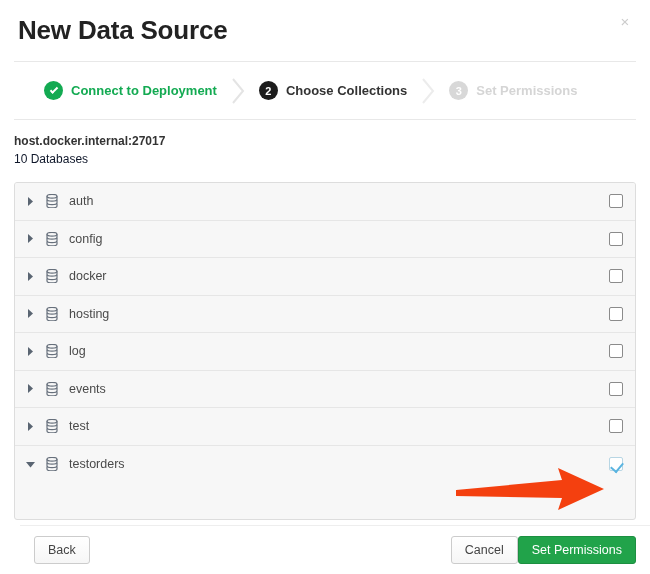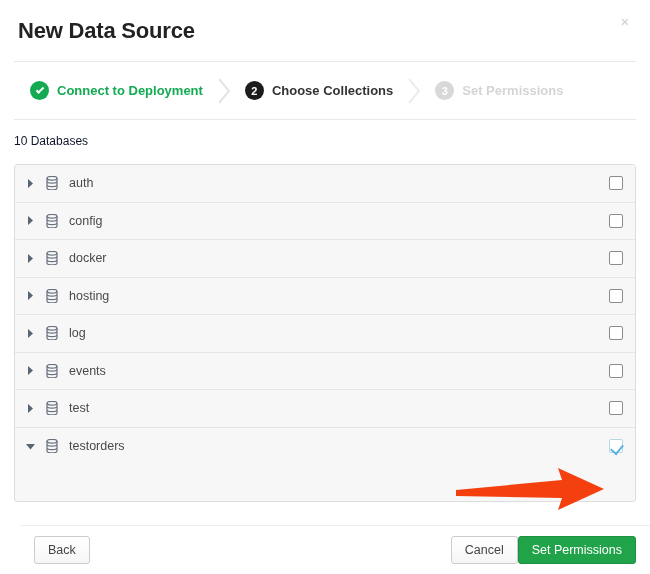--- a/index.html
+++ b/index.html
@@ -19,21 +19,21 @@
 
   
   .modal-header {
     position: relative;
     height: 61px;
     padding: 0 18px;
     display: flex;
     align-items: center;
   }
   .modal-title {
-    font-size: 22px;
+    font-size: 26px;
     font-weight: bold;
     color: #222222;
     letter-spacing: -0.2px;
   }
   .close-btn {
     position: absolute;
     top: 12px; right: 16px;
     width: 18px; height: 18px;
     display: flex; align-items: center; justify-content: center;
     font-size: 15px;
@@ -47,21 +47,21 @@
     height: 1px;
     background: #e8e8e8;
     margin: 0 14px;
   }
 
   
   .stepper {
     display: flex;
     align-items: center;
     height: 57px;
-    padding: 0 30px;
+    padding: 0 44px;
   }
   .step {
     display: flex;
     align-items: center;
     gap: 8px;
     white-space: nowrap;
   }
   .step-badge {
     width: 19px; height: 19px;
     border-radius: 50%;
@@ -262,20 +262,21 @@
 
     <div class="step upcoming">
       <span class="step-badge upcoming">3</span>
       <span class="step-label">Set Permissions</span>
     </div>
 
   </div>
   <div class="divider"></div>
 
   <div class="deployment">
+    <div class="deployment-host">host.docker.internal:27017</div>
     <div class="deployment-count">10 Databases</div>
   </div>
 
   <div class="list-wrap">
     <div id="db-rows">
         <div class="db-row">
           <div class="db-left">
             <span class="caret">
               <svg width="7" height="9" viewBox="0 0 7 9">
                 <path d="M1 0 L6 4.5 L1 9 Z" fill="#5a6572"></path>

